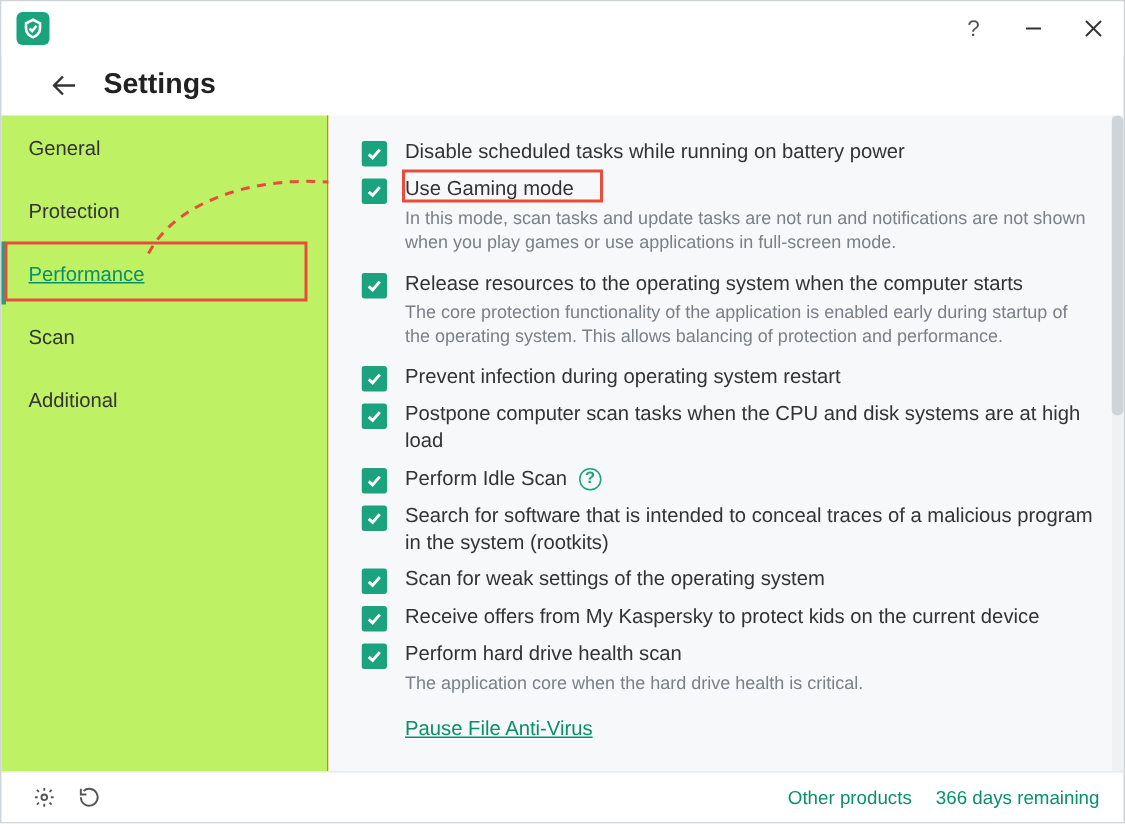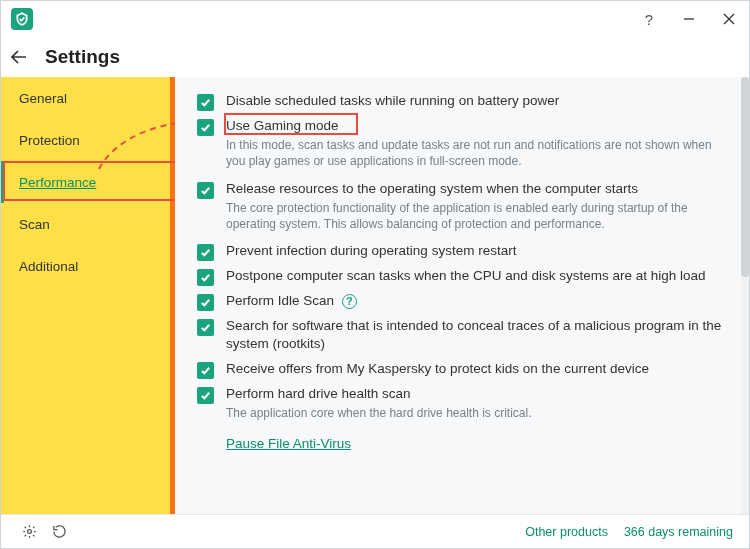--- a/index.html
+++ b/index.html
@@ -4,26 +4,26 @@
 <style>
 html,body{margin:0;padding:0;width:750px;height:549px;font-family:"Segoe UI",Arial,sans-serif;font-size:13px;color:#333;background:#fff;box-sizing:border-box;overflow:hidden;}
 *{box-sizing:border-box;}
 .window{width:750px;height:549px;border:1px solid #cfd4d9;display:flex;flex-direction:column;background:#fff;position:relative;}
 .titlebar{height:36px;display:flex;align-items:center;padding:0 0 0 10px;background:#fff;}
 .logo{width:22px;height:22px;background:#1ba37e;border-radius:4px;display:flex;align-items:center;justify-content:center;margin-right:8px;}
 .logo svg{width:14px;height:14px;}
 .title-spacer{flex:1;}
 .win-btn{width:40px;height:36px;display:flex;align-items:center;justify-content:center;color:#333;}
 .win-btn svg{width:12px;height:12px;}
-.hdr{height:40px;display:flex;align-items:center;padding-left:4px;}
+.hdr{height:40px;display:flex;align-items:center;padding-left:28px;}
 .back{width:28px;height:28px;display:flex;align-items:center;justify-content:center;margin-right:12px;color:#333;}
 .back svg{width:16px;height:16px;}
 .page-title{font-size:19px;font-weight:600;color:#222;}
 .body{flex:1;display:flex;min-height:0;}
-.sidebar{width:174px;background:#fde047;border-right:5px solid #f97316;position:relative;}
+.sidebar{width:218px;background:#bef264;border-right:1px solid #f97316;position:relative;}
 .side-item{height:42px;display:flex;align-items:center;padding-left:18px;font-size:13.5px;color:#333;cursor:pointer;position:relative;}
 .side-item.active{color:#0a8f6b;text-decoration:underline;}
 .side-item.active::before{content:"";position:absolute;left:0;top:0;bottom:0;width:3px;background:#1ba37e;}
 .hl{border:2px solid #e74c3c;position:absolute;pointer-events:none;}
 .content-wrap{flex:1;display:flex;min-width:0;}
 .content{flex:1;background:#f7f8f9;padding:12px 6px 12px 22px;overflow:hidden;position:relative;}
 .rows{height:100%;overflow:hidden;}
 .row{display:flex;padding:3px 0;}
 .cb{flex:none;width:17px;height:17px;background:#1ba37e;color:#fff;display:flex;align-items:center;justify-content:center;margin-right:12px;margin-top:2px;border-radius:2px;}
 .cb svg{width:11px;height:11px;}
@@ -184,20 +184,30 @@
                 <div class="lbl">Search for software that is intended to conceal traces of a malicious program in the system (rootkits)</div>
               </div>
             </div>
             <div class="row">
               <div class="cb">
                 <svg viewBox="0 0 12 12" fill="none" stroke="#fff" stroke-width="2.2">
                   <path d="M2 6.5 L4.8 9 L10 3"></path>
                 </svg>
               </div>
               <div class="txt">
+                <div class="lbl">Scan for weak settings of the operating system</div>
+              </div>
+            </div>
+            <div class="row">
+              <div class="cb">
+                <svg viewBox="0 0 12 12" fill="none" stroke="#fff" stroke-width="2.2">
+                  <path d="M2 6.5 L4.8 9 L10 3"></path>
+                </svg>
+              </div>
+              <div class="txt">
                 <div class="lbl">Receive offers from My Kaspersky to protect kids on the current device</div>
               </div>
             </div>
             <div class="row">
               <div class="cb">
                 <svg viewBox="0 0 12 12" fill="none" stroke="#fff" stroke-width="2.2">
                   <path d="M2 6.5 L4.8 9 L10 3"></path>
                 </svg>
               </div>
               <div class="txt">

